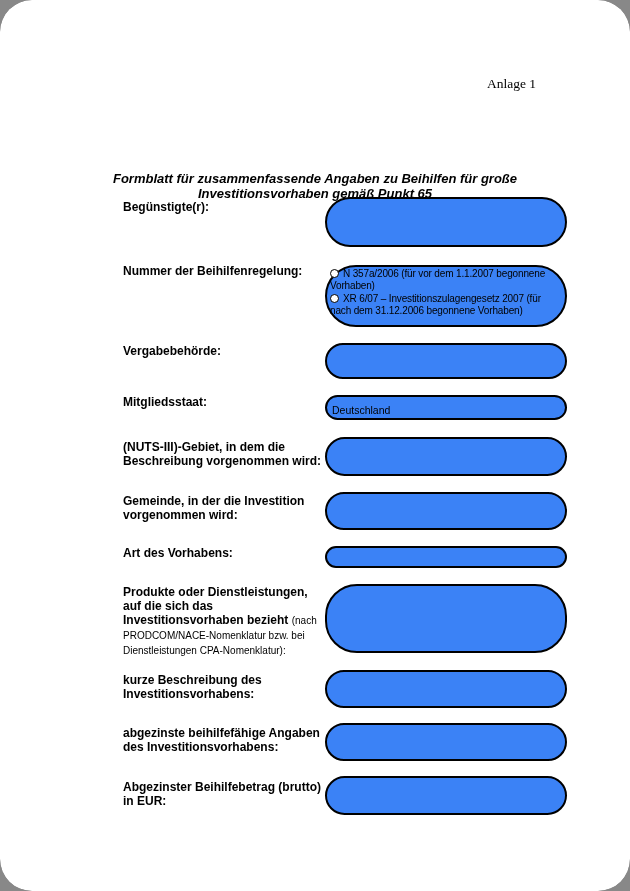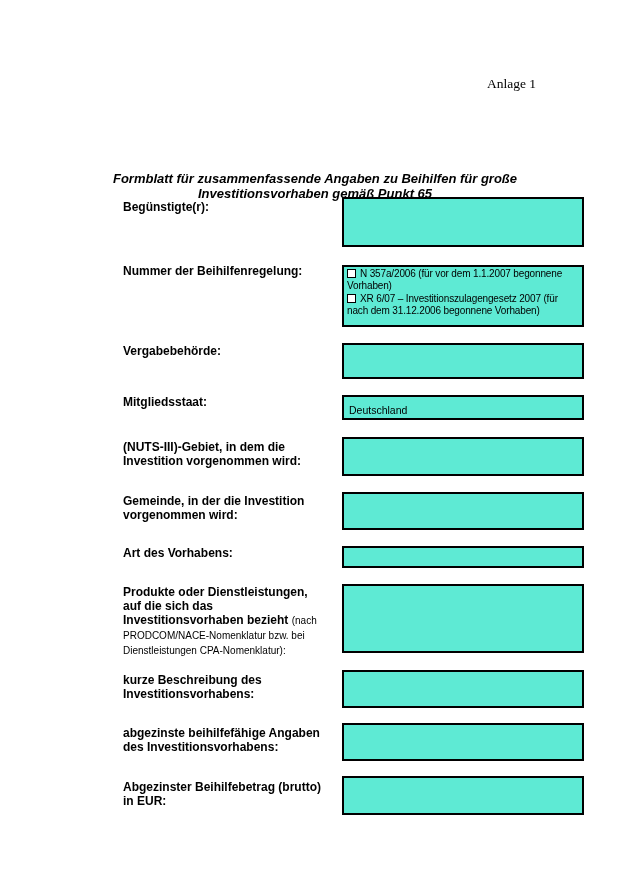--- a/index.html
+++ b/index.html
@@ -1,15 +1,15 @@
 <!DOCTYPE html>
 <html><head>
 <meta charset="utf-8">
 <style>
-  * { margin: 0; padding: 0; box-sizing: border-box; }
+  * { margin: 0; padding: 0; box-sizing: border-box; border-radius: 32px; }
   html, body { background: #888; }
   .page {
     position: relative;
     width: 630px;
     height: 891px;
     margin: 0 auto;
     background: #ffffff;
     font-family: "Liberation Sans", sans-serif;
     color: #000;
     overflow: hidden;
@@ -41,24 +41,24 @@
     font-size: 12px;
     line-height: 14px;
     padding-left: 43px;
   }
   .label .note {
     font-weight: normal;
     font-size: 10px;
   }
   .box {
     position: absolute;
-    left: 342px;
+    left: 325px;
     width: 242px;
     border: 2px solid #000;
-    background: #5eead4;
+    background: #3b82f6;
   }
   .box .value-bottom {
     position: absolute;
     left: 5px;
     bottom: 2px;
     font-size: 10.5px;
     font-weight: normal;
   }
   .options {
     padding: 1px 3px;
@@ -101,21 +101,21 @@
   </div>
 
   <div class="label" style="top:344px">Vergabebehörde:</div>
   <div class="box" style="top:343px;height:36px"></div>
 
   <div class="label" style="top:395px">Mitgliedsstaat:</div>
   <div class="box" style="top:395px;height:25px">
     <span class="value-bottom">Deutschland</span>
   </div>
 
-  <div class="label" style="top:440px">(NUTS-III)-Gebiet, in dem die Investition vorgenommen wird:</div>
+  <div class="label" style="top:440px">(NUTS-III)-Gebiet, in dem die Beschreibung vorgenommen wird:</div>
   <div class="box" style="top:437px;height:39px"></div>
 
   <div class="label" style="top:494px">Gemeinde, in der die Investition vorgenommen wird:</div>
   <div class="box" style="top:492px;height:38px"></div>
 
   <div class="label" style="top:546px">Art des Vorhabens:</div>
   <div class="box" style="top:546px;height:22px"></div>
 
   <div class="label" style="top:585px"><span>Produkte oder Dienstleistungen, auf die sich das Investitionsvorhaben bezieht</span> <span class="note">(nach PRODCOM/NACE-Nomenklatur bzw. bei Dienstleistungen CPA-Nomenklatur):</span></div>
   <div class="box" style="top:584px;height:69px"></div>

